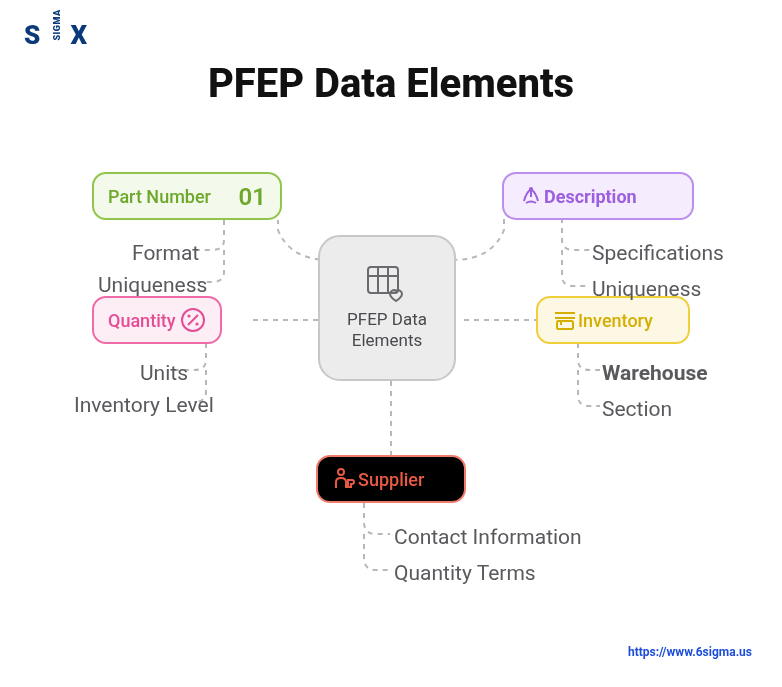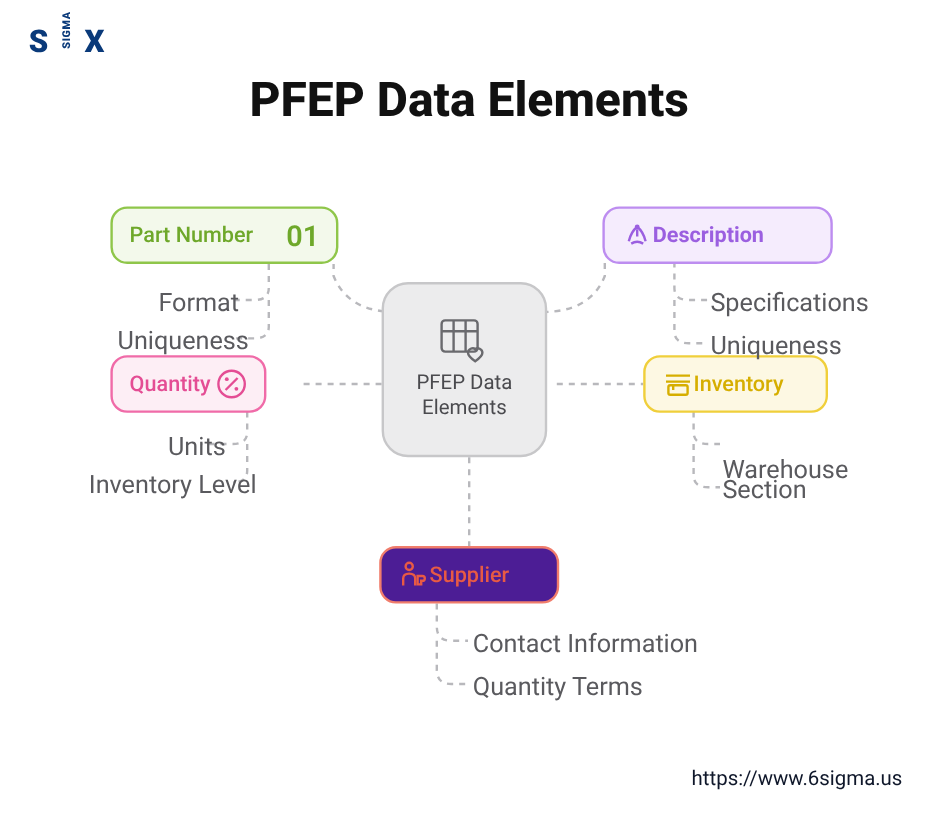--- a/index.html
+++ b/index.html
@@ -87,31 +87,31 @@
   
   .sub {
     position: absolute;
     font-size: 21px;
     color: #5a5a5e;
     white-space: nowrap;
   }
   
   .green  { border-color: #8fc64a; color: #6ea82a; background: #f3f9eb; }
   .pink   { border-color: #f06ba8; color: #e44d94; background: #fdeef5; }
-  .red    { border-color: #f07d6c; color: #e85a44; background: #4c1d95; }
+  .red    { border-color: #f07d6c; color: #e85a44; background: #000000; }
   .yellow { border-color: #f0cf3b; color: #d6ae00; background: #fdf8e3; }
   .purple { border-color: #bd8df0; color: #9b5fe0; background: #f5ecfd; }
 
   .footer-url {
     position: absolute;
     right: 30px;
     bottom: 28px;
-    font-size: 17px;
-    font-weight: 400;
-    color: #0f172a;
+    font-size: 12px;
+    font-weight: 700;
+    color: #1d4ed8;
   }
 
   svg { display: block; }
   .dash path, .dash line {
     stroke: #b8b8bc;
     stroke-width: 2;
     stroke-dasharray: 5 5;
     fill: none;
   }
 </style>
@@ -193,21 +193,21 @@
 
 <div class="pill yellow right" style="left:536px; top:296px; width:154px;">
   <svg class="icn" viewBox="0 0 26 26">
     <line x1="3" y1="6" x2="23" y2="6" stroke="#d6ae00" stroke-width="2"></line>
     <line x1="3" y1="11" x2="23" y2="11" stroke="#d6ae00" stroke-width="2"></line>
     <rect x="5" y="14" width="16" height="8" rx="1.5" fill="none" stroke="#d6ae00" stroke-width="2"></rect>
     <line x1="9" y1="14" x2="9" y2="18" stroke="#d6ae00" stroke-width="2"></line>
   </svg>
   <span>Inventory</span>
 </div>
-<div class="sub" style="left:602px; top:380px;">Warehouse</div>
+<div class="sub" style="left:602px; top:361px;font-weight:bold;">Warehouse</div>
 <div class="sub" style="left:602px; top:397px;">Section</div>
 
 <div class="pill purple right" style="left:502px; top:172px; width:192px;font-weight:bold;">
   <svg class="icn" viewBox="0 0 26 26">
     <path d="M 6 18 q 2 -8 7 -12" fill="none" stroke="#9b5fe0" stroke-width="2"></path>
     <path d="M 20 18 q -2 -8 -7 -12" fill="none" stroke="#9b5fe0" stroke-width="2"></path>
     <circle cx="13" cy="6" r="2" fill="#9b5fe0"></circle>
     <path d="M 8 20 q 5 -3 10 0" fill="none" stroke="#9b5fe0" stroke-width="2"></path>
     <line x1="13" y1="8" x2="13" y2="14" stroke="#9b5fe0" stroke-width="2"></line>
   </svg>

